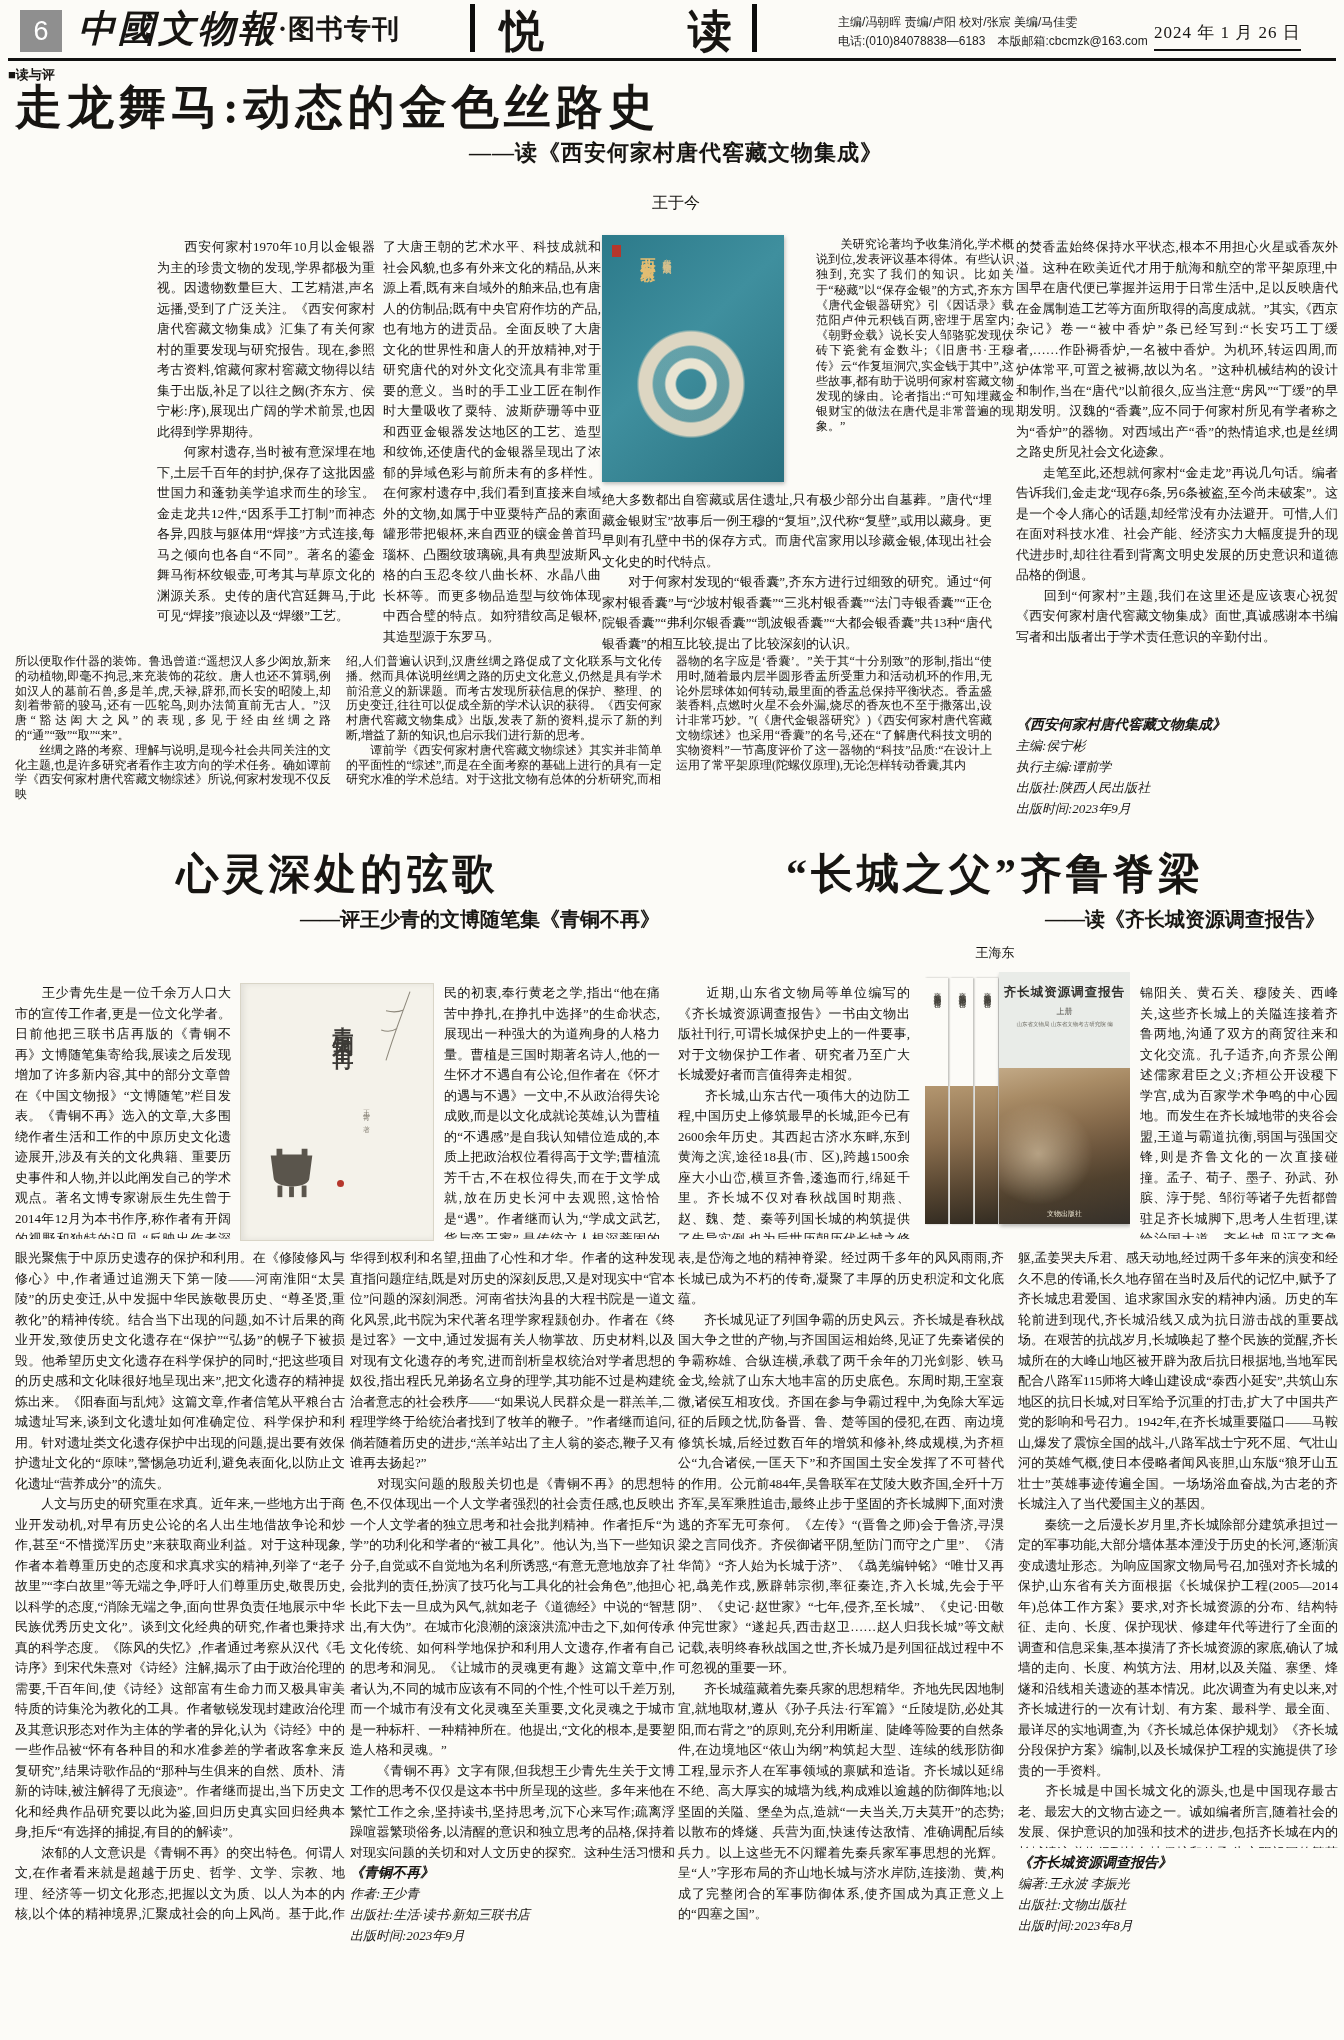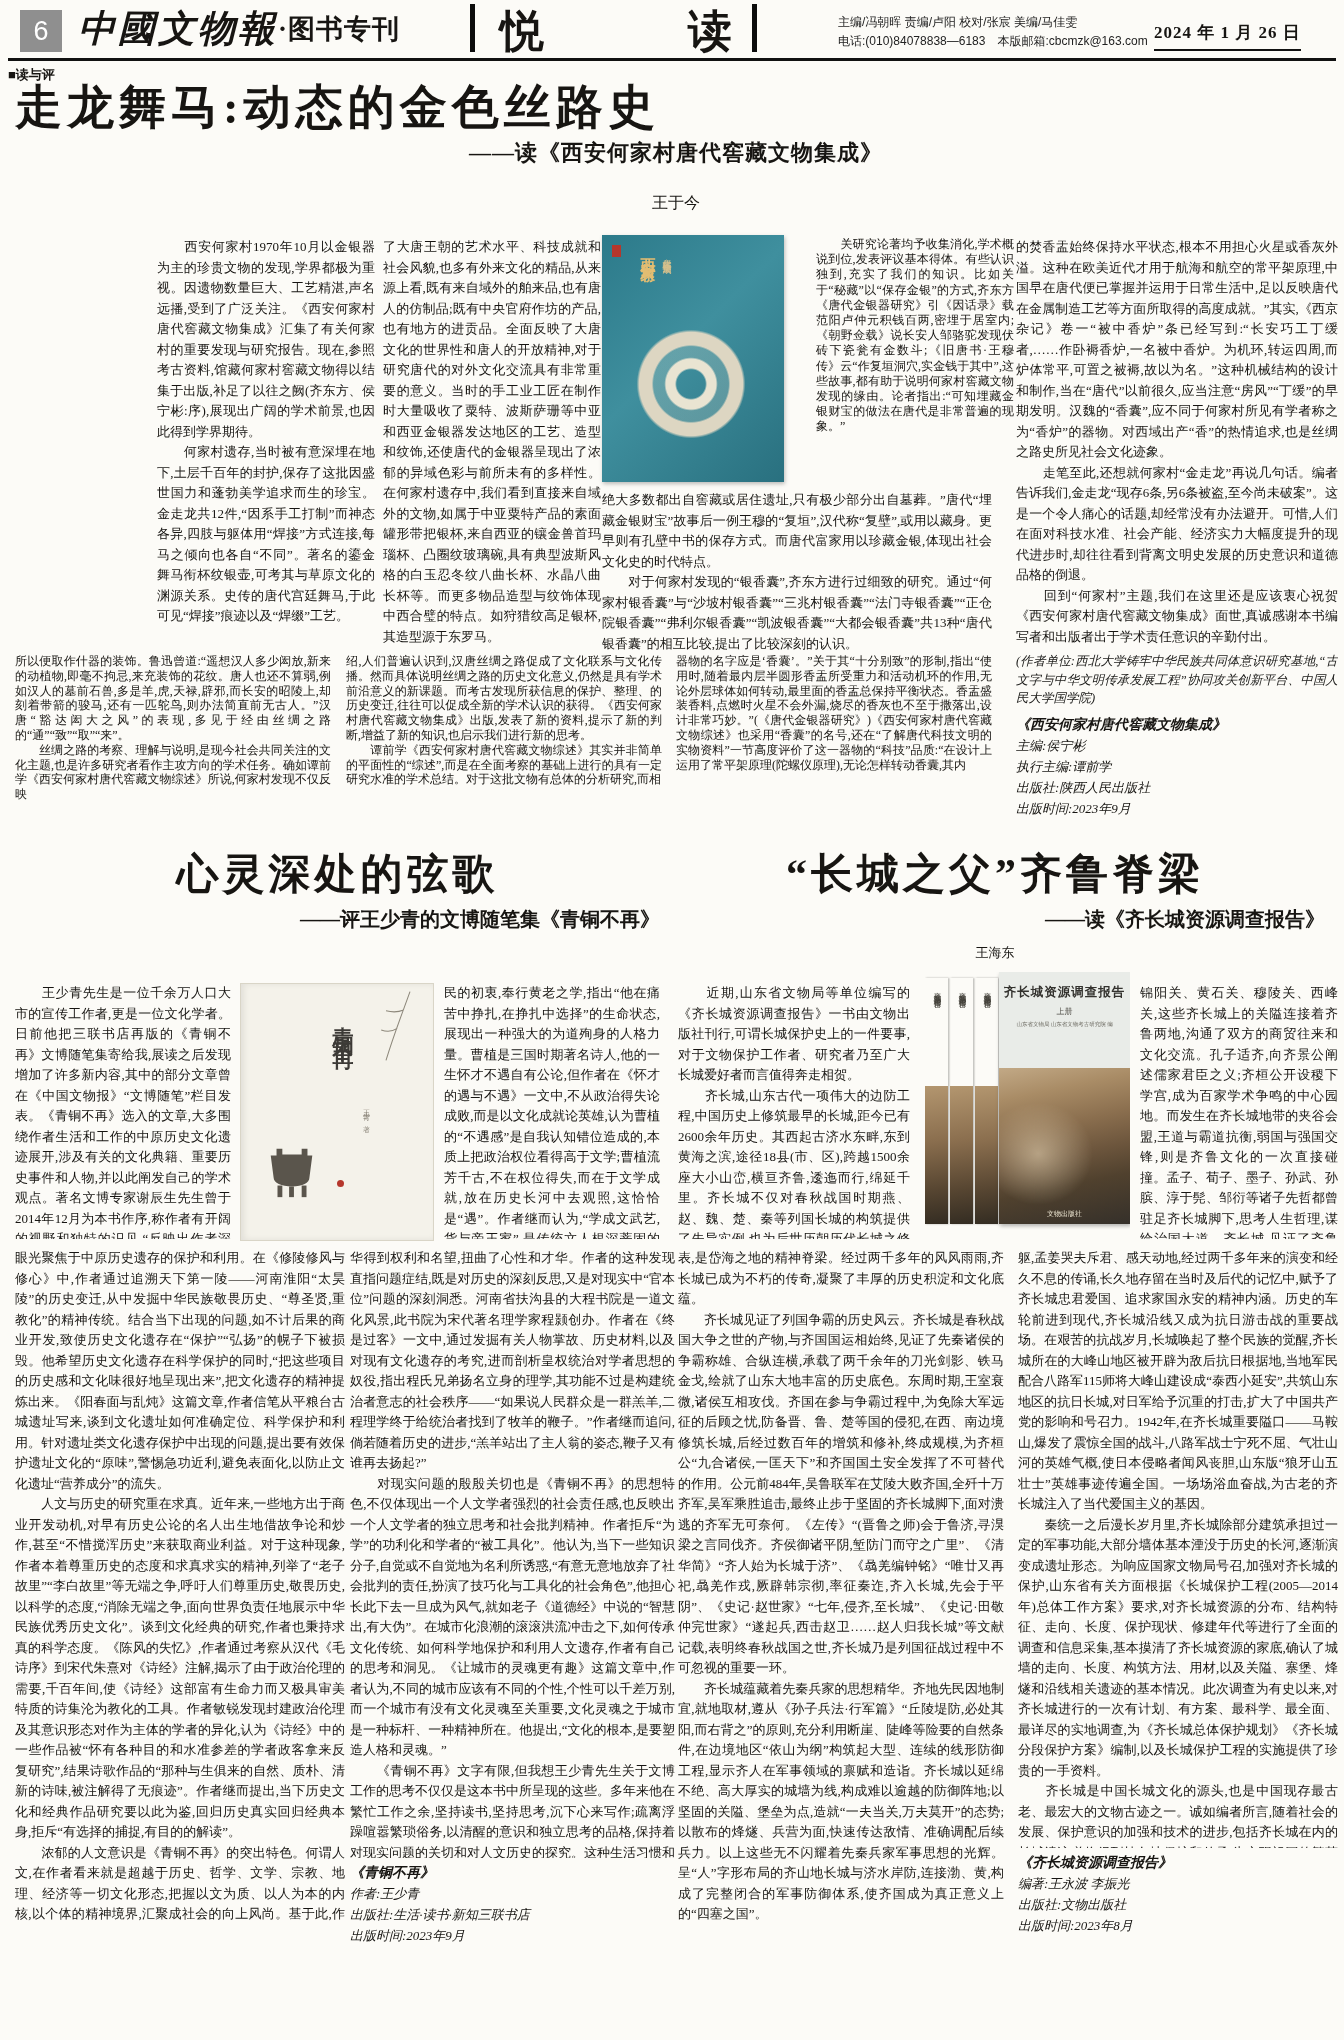--- a/index.html
+++ b/index.html
@@ -7,21 +7,21 @@
         font-family:"Liberation Serif","DejaVu Serif",serif;color:#171512;overflow:hidden;}
   
   .pageno{position:absolute;left:20px;top:10px;width:42px;height:42px;background:#8f8f8f;color:#fff;
           font-size:27px;display:flex;align-items:center;justify-content:center;font-family:"Liberation Sans",sans-serif;}
   .masthead{position:absolute;left:78px;top:4px;font-size:37px;font-weight:900;font-style:italic;letter-spacing:3px;white-space:nowrap;}
   .supp{font-style:normal;font-size:27px;letter-spacing:1px;vertical-align:3px;}
   .hbar{position:absolute;top:4px;width:5px;height:48px;background:#0c0c0c;}
   .banner{position:absolute;left:500px;top:2px;width:232px;display:flex;justify-content:space-between;
           font-size:44px;font-weight:900;font-family:"Liberation Sans",sans-serif;}
   .editors{position:absolute;left:838px;top:13px;font-size:12px;line-height:19px;font-family:"Liberation Sans",sans-serif;color:#222;}
-  .dateline{position:absolute;left:1154px;top:21px;font-size:17px;letter-spacing:1px;padding-bottom:5px;border-bottom:2px solid #111;white-space:nowrap;font-weight:bold;}
+  .dateline{position:absolute;left:1154px;top:21px;font-size:17px;letter-spacing:1px;padding-bottom:5px;border-bottom:2px solid #111;white-space:nowrap;}
   .hrule{position:absolute;left:8px;top:58px;width:1328px;height:3px;background:#111;}
   .secmark{position:absolute;left:8px;top:66px;font-size:13px;font-weight:bold;}
   
   .tx{position:absolute;font-size:13px;line-height:20.5px;text-align:justify;overflow:hidden;white-space:pre-wrap;}
   .tx-tight{font-size:12px;line-height:15.2px;margin-left:22px;}
   .tx-strip{font-size:12px;line-height:14.8px;}
   .kai{font-style:italic;color:#20201e;}
   .binfo{position:absolute;font-style:italic;font-size:13px;line-height:21px;overflow:hidden;}
   .binfo .bt{font-weight:bold;font-size:14px;}
   
@@ -101,21 +101,20 @@
 　　对于何家村发现的“银香囊”,齐东方进行过细致的研究。通过“何家村银香囊”与“沙坡村银香囊”“三兆村银香囊”“法门寺银香囊”“正仓院银香囊”“弗利尔银香囊”“凯波银香囊”“大都会银香囊”共13种“唐代银香囊”的相互比较,提出了比较深刻的认识。</div>
   <div class="tx" style="left:1016px;top:237px;width:322px;height:412px">的焚香盂始终保持水平状态,根本不用担心火星或香灰外溢。这种在欧美近代才用于航海和航空的常平架原理,中国早在唐代便已掌握并运用于日常生活中,足以反映唐代在金属制造工艺等方面所取得的高度成就。”其实,《西京杂记》卷一“被中香炉”条已经写到:“长安巧工丁缓者,……作卧褥香炉,一名被中香炉。为机环,转运四周,而炉体常平,可置之被褥,故以为名。”这种机械结构的设计和制作,当在“唐代”以前很久,应当注意“房风”“丁缓”的早期发明。汉魏的“香囊”,应不同于何家村所见有学者称之为“香炉”的器物。对西域出产“香”的热情追求,也是丝绸之路史所见社会文化迹象。
 　　走笔至此,还想就何家村“金走龙”再说几句话。编者告诉我们,金走龙“现存6条,另6条被盗,至今尚未破案”。这是一个令人痛心的话题,却经常没有办法避开。可惜,人们在面对科技水准、社会产能、经济实力大幅度提升的现代进步时,却往往看到背离文明史发展的历史意识和道德品格的倒退。
 　　回到“何家村”主题,我们在这里还是应该衷心祝贺《西安何家村唐代窖藏文物集成》面世,真诚感谢本书编写者和出版者出于学术责任意识的辛勤付出。</div>
 
   <div class="tx tx-strip" style="left:15px;top:654px;width:316px;height:146px">所以便取作什器的装饰。鲁迅曾道:“遥想汉人多少闳放,新来的动植物,即毫不拘忌,来充装饰的花纹。唐人也还不算弱,例如汉人的墓前石兽,多是羊,虎,天禄,辟邪,而长安的昭陵上,却刻着带箭的骏马,还有一匹鸵鸟,则办法简直前无古人。”汉唐“豁达闳大之风”的表现,多见于经由丝绸之路的“通”“致”“取”“来”。
 　　丝绸之路的考察、理解与说明,是现今社会共同关注的文化主题,也是许多研究者看作主攻方向的学术任务。确如谭前学《西安何家村唐代窖藏文物综述》所说,何家村发现不仅反映</div>
   <div class="tx tx-strip" style="left:346px;top:654px;width:316px;height:146px">绍,人们普遍认识到,汉唐丝绸之路促成了文化联系与文化传播。然而具体说明丝绸之路的历史文化意义,仍然是具有学术前沿意义的新课题。而考古发现所获信息的保护、整理、的历史变迁,往往可以促成全新的学术认识的获得。《西安何家村唐代窖藏文物集成》出版,发表了新的资料,提示了新的判断,增益了新的知识,也启示我们进行新的思考。
 　　谭前学《西安何家村唐代窖藏文物综述》其实并非简单的平面性的“综述”,而是在全面考察的基础上进行的具有一定研究水准的学术总结。对于这批文物有总体的分析研究,而相</div>
   <div class="tx tx-strip" style="left:676px;top:654px;width:316px;height:146px">器物的名字应是‘香囊’。”关于其“十分别致”的形制,指出“使用时,随着最内层半圆形香盂所受重力和活动机环的作用,无论外层球体如何转动,最里面的香盂总保持平衡状态。香盂盛装香料,点燃时火星不会外漏,烧尽的香灰也不至于撒落出,设计非常巧妙。”(《唐代金银器研究》)《西安何家村唐代窖藏文物综述》也采用“香囊”的名号,还在“了解唐代科技文明的实物资料”一节高度评价了这一器物的“科技”品质:“在设计上运用了常平架原理(陀螺仪原理),无论怎样转动香囊,其内</div>
-  <div class="tx kai" style="left:1016px;top:652px;width:322px;height:56px;font-size:12.5px;line-height:18.5px">(作者单位:西北大学铸牢中华民族共同体意识研究基地,“古文字与中华文明传承发展工程”协同攻关创新平台、中国人民大学国学院)</div>
 
   <div class="binfo" style="left:1016px;top:714px;width:322px;height:110px">
     <div class="bt">《西安何家村唐代窖藏文物集成》</div>
     <div>主编:侯宁彬</div>
     <div>执行主编:谭前学</div>
     <div>出版社:陕西人民出版社</div>
     <div>出版时间:2023年9月</div>
   </div>
 
   <div class="h2" style="left:15px;width:645px">心灵深处的弦歌</div>

